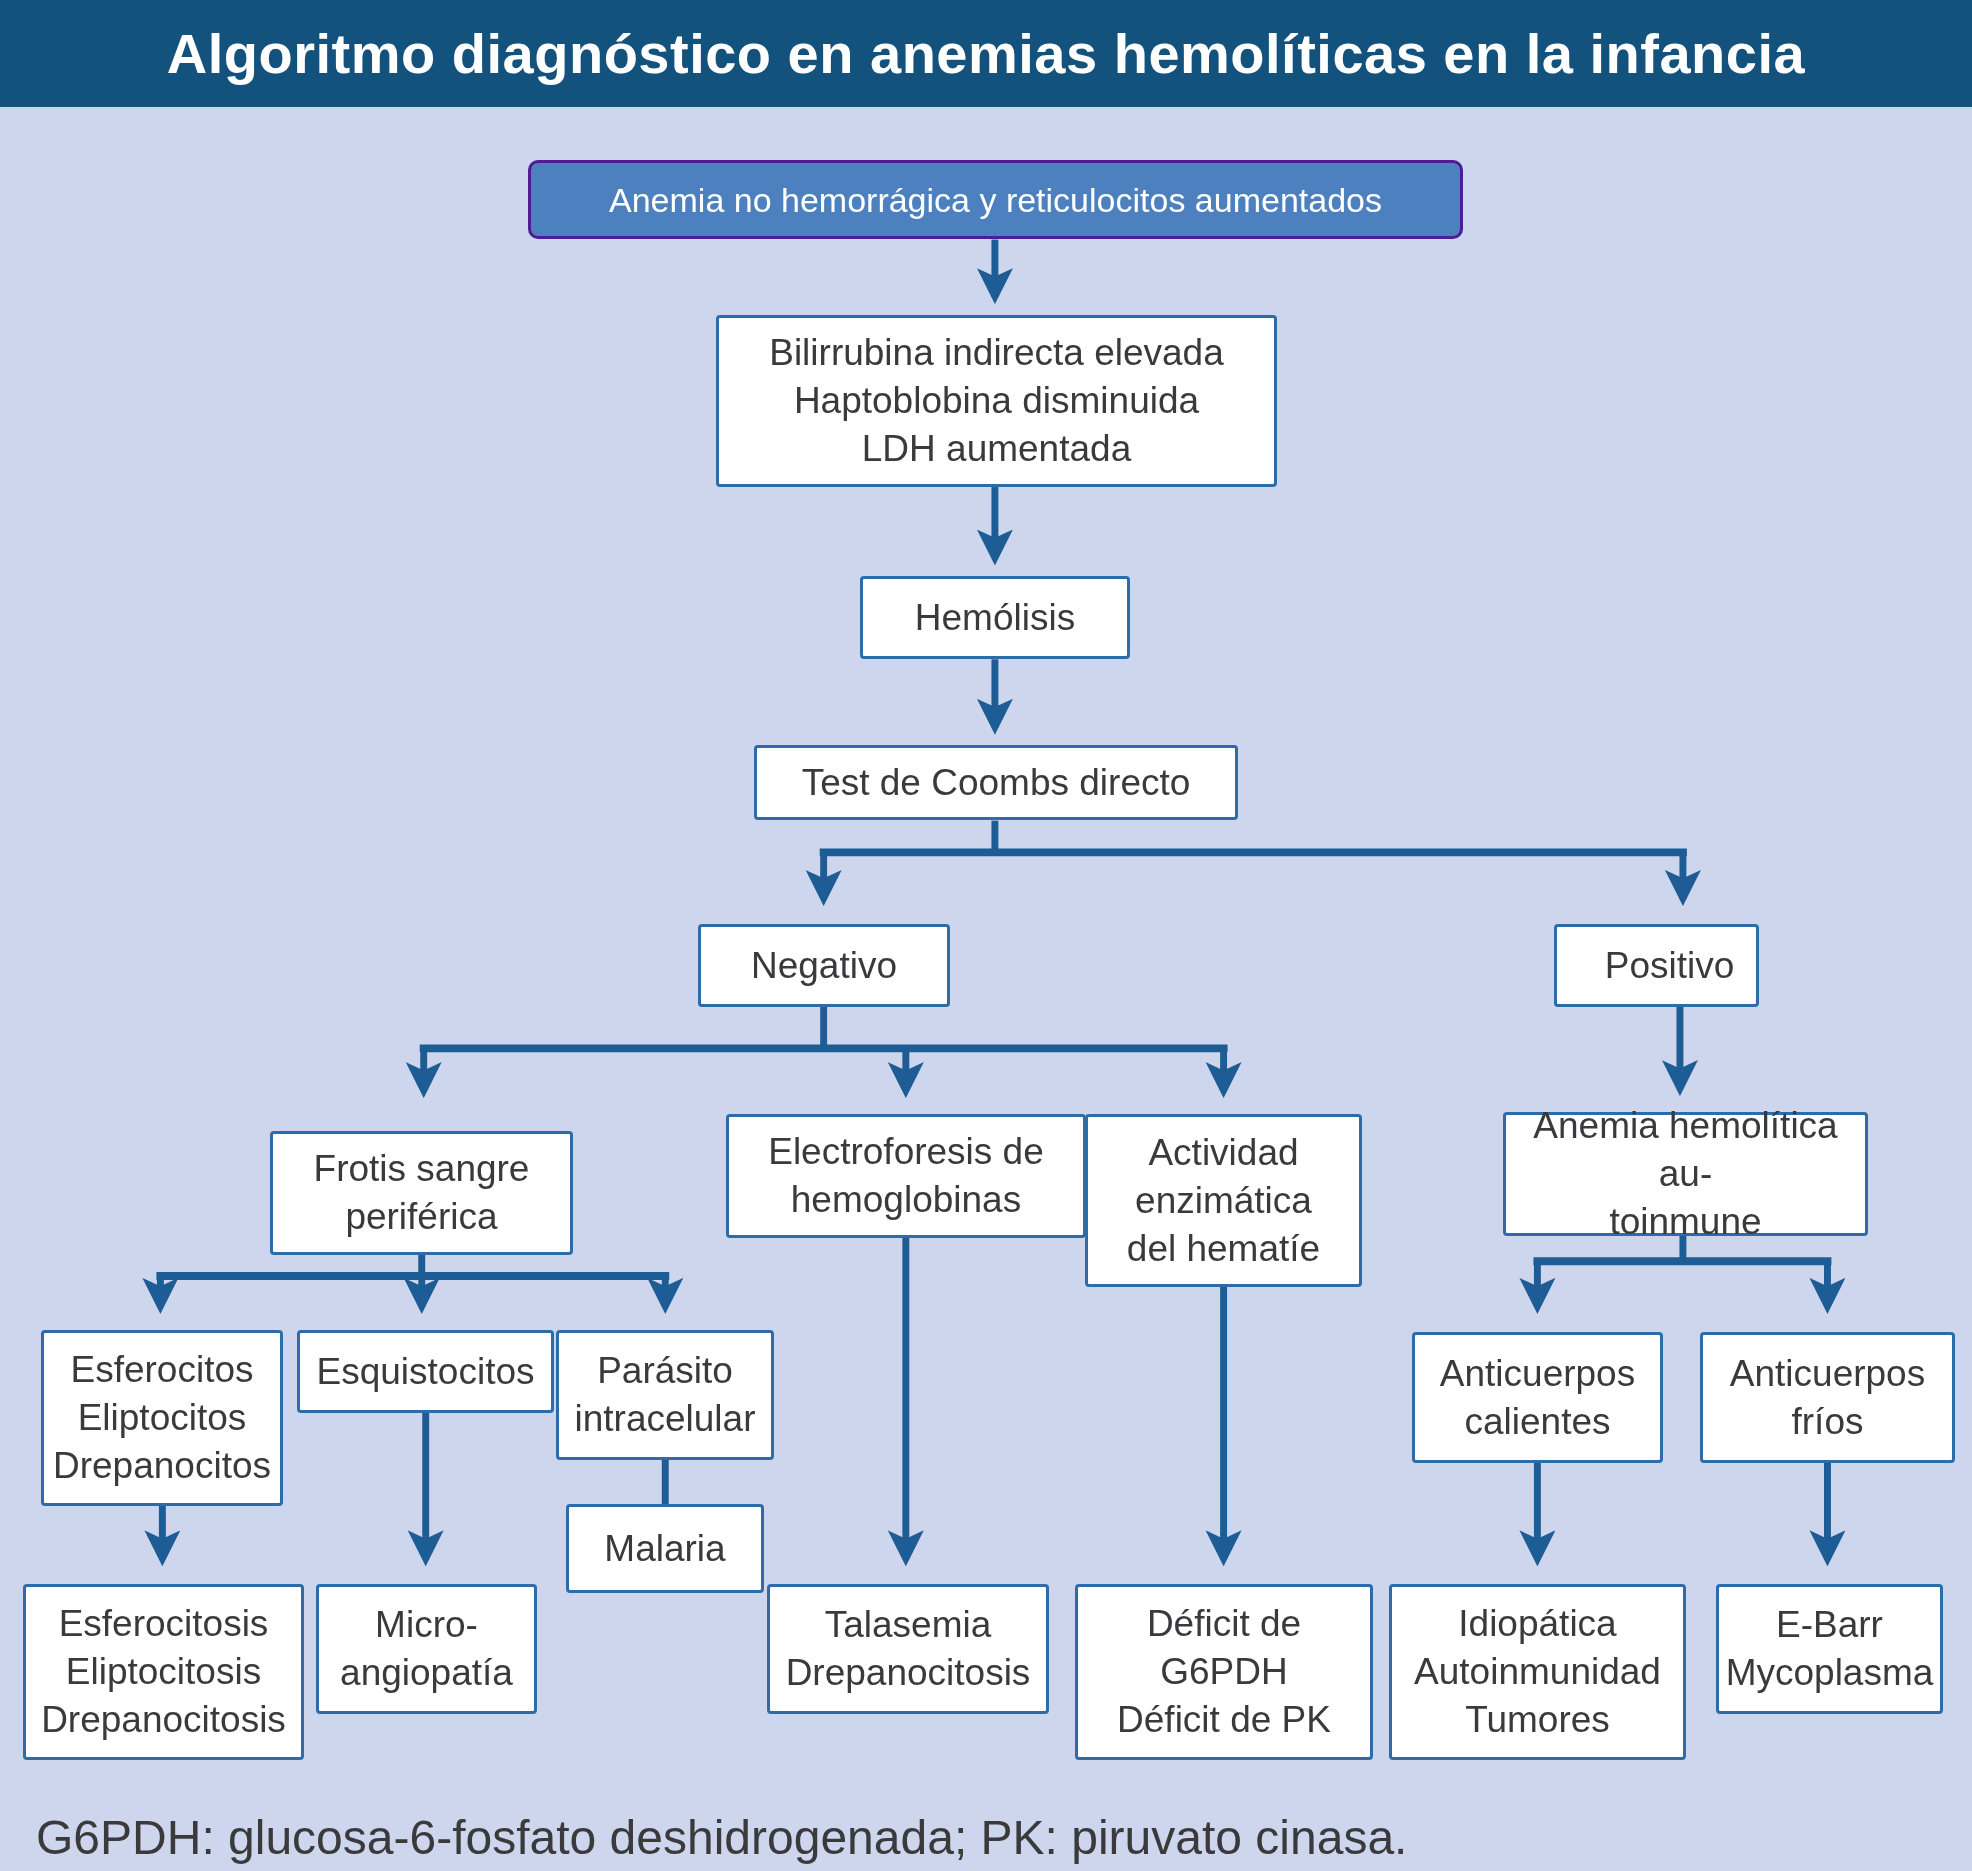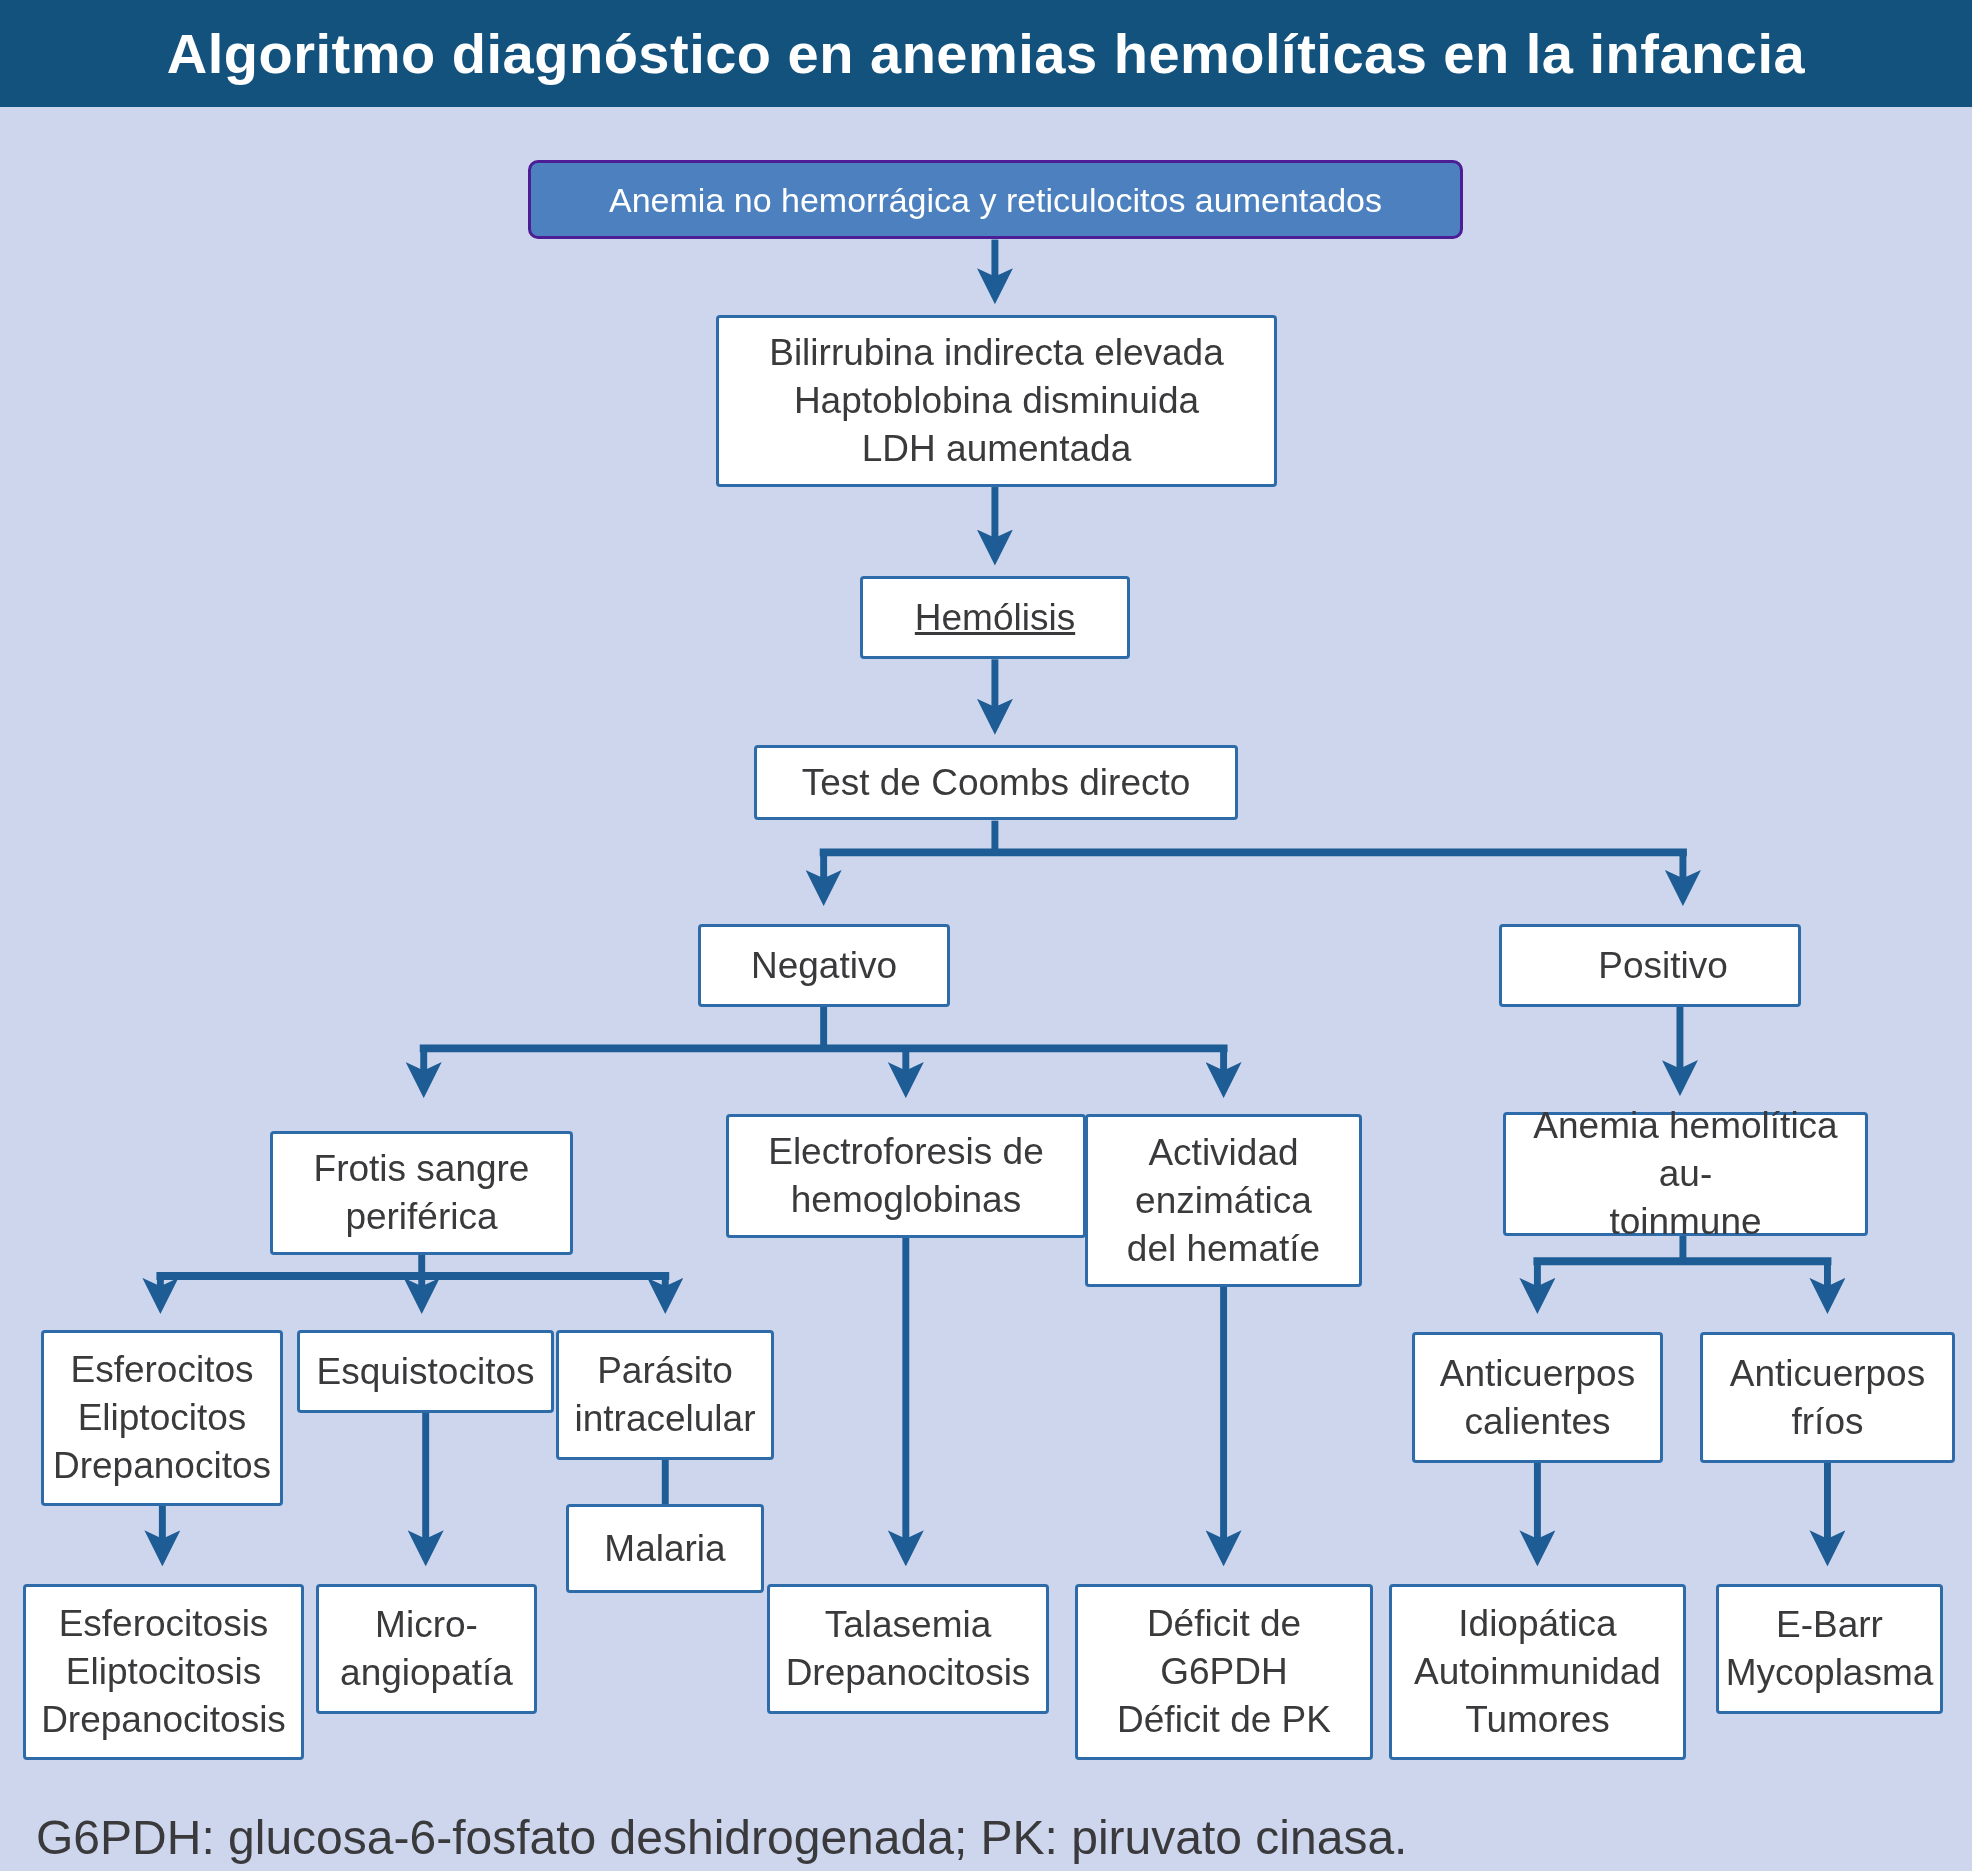--- a/index.html
+++ b/index.html
@@ -35,24 +35,24 @@
   .node-root{
     background:#4d80be;
     border:3px solid #4c1d95;
     border-radius:10px;
     color:#ffffff;
     font-size:34px;
   }
   
   #n-root          {left:528px;  top:160px;  width:935px; height:79px;}
   #n-labs          {left:716px;  top:315px;  width:561px; height:172px;}
-  #n-hemolisis     {left:860px;  top:576px;  width:270px; height:83px;text-decoration:underline;}
+  #n-hemolisis     {left:860px;  top:576px;  width:270px; height:83px;}
   #n-coombs        {left:754px;  top:745px;  width:484px; height:75px;}
   #n-negativo      {left:698px;  top:924px;  width:252px; height:83px;}
-  #n-positivo      {left:1499px; top:924px;  width:302px; height:83px;padding-left:26px;}
+  #n-positivo      {left:1554px; top:924px;  width:205px; height:83px;padding-left:26px;}
   #n-frotis        {left:270px;  top:1114px; width:303px; height:124px;margin-top:17px;}
   #n-electro       {left:726px;  top:1114px; width:360px; height:124px;}
   #n-actividad     {left:1085px; top:1114px; width:277px; height:173px;}
   #n-anemia-ai     {left:1503px; top:1112px; width:365px; height:124px;}
   #n-esferocitos   {left:41px;   top:1330px; width:242px; height:176px;}
   #n-esquistocitos {left:297px;  top:1330px; width:257px; height:83px;}
   #n-parasito      {left:556px;  top:1330px; width:218px; height:130px;}
   #n-calientes     {left:1412px; top:1332px; width:251px; height:131px;}
   #n-frios         {left:1700px; top:1332px; width:255px; height:131px;}
   #n-esferocitosis {left:23px;   top:1584px; width:281px; height:176px;}

